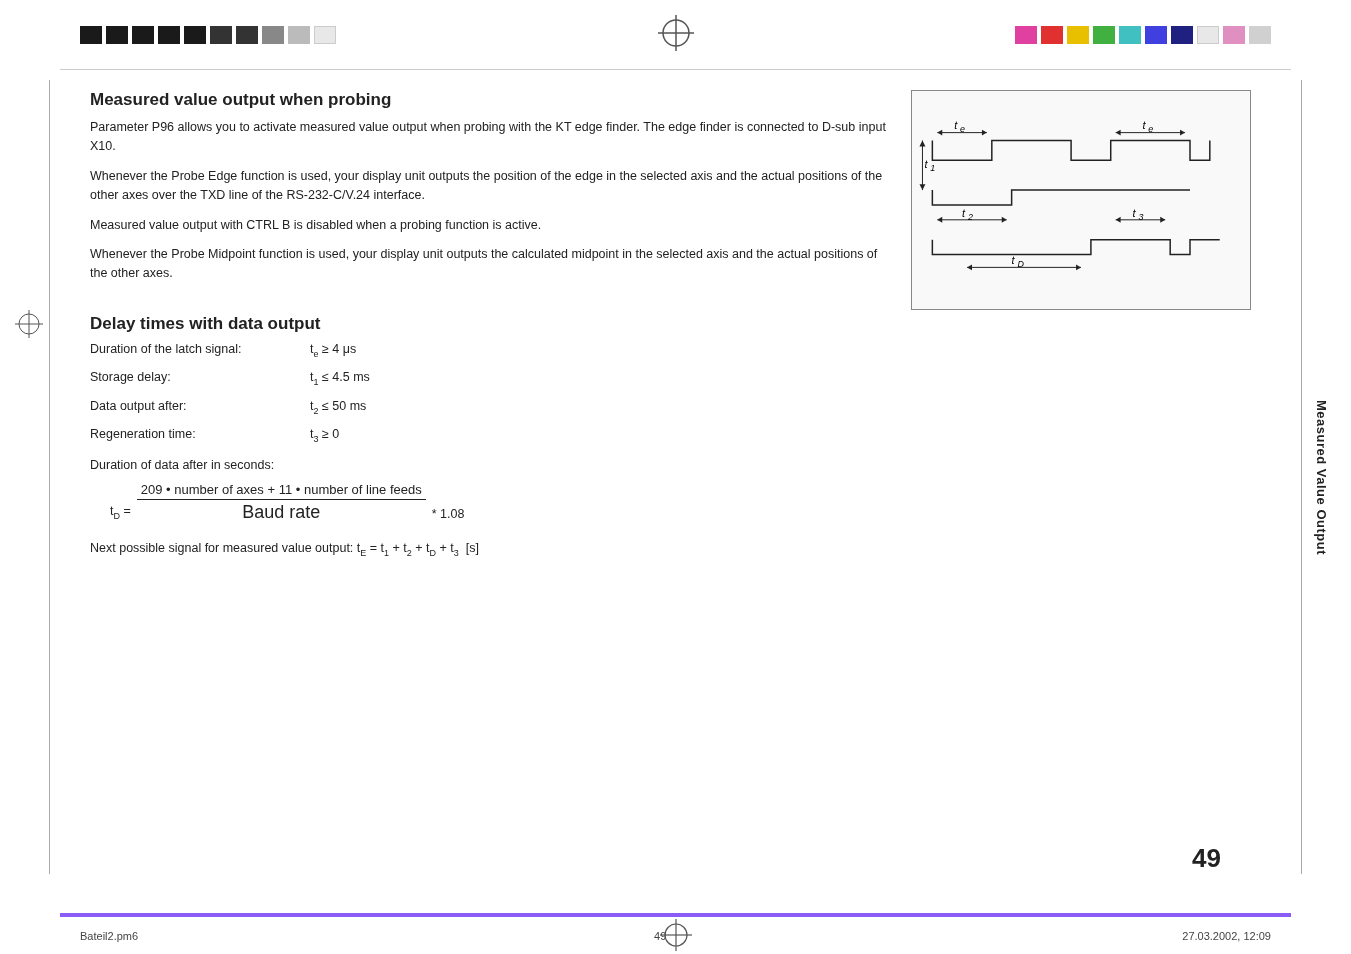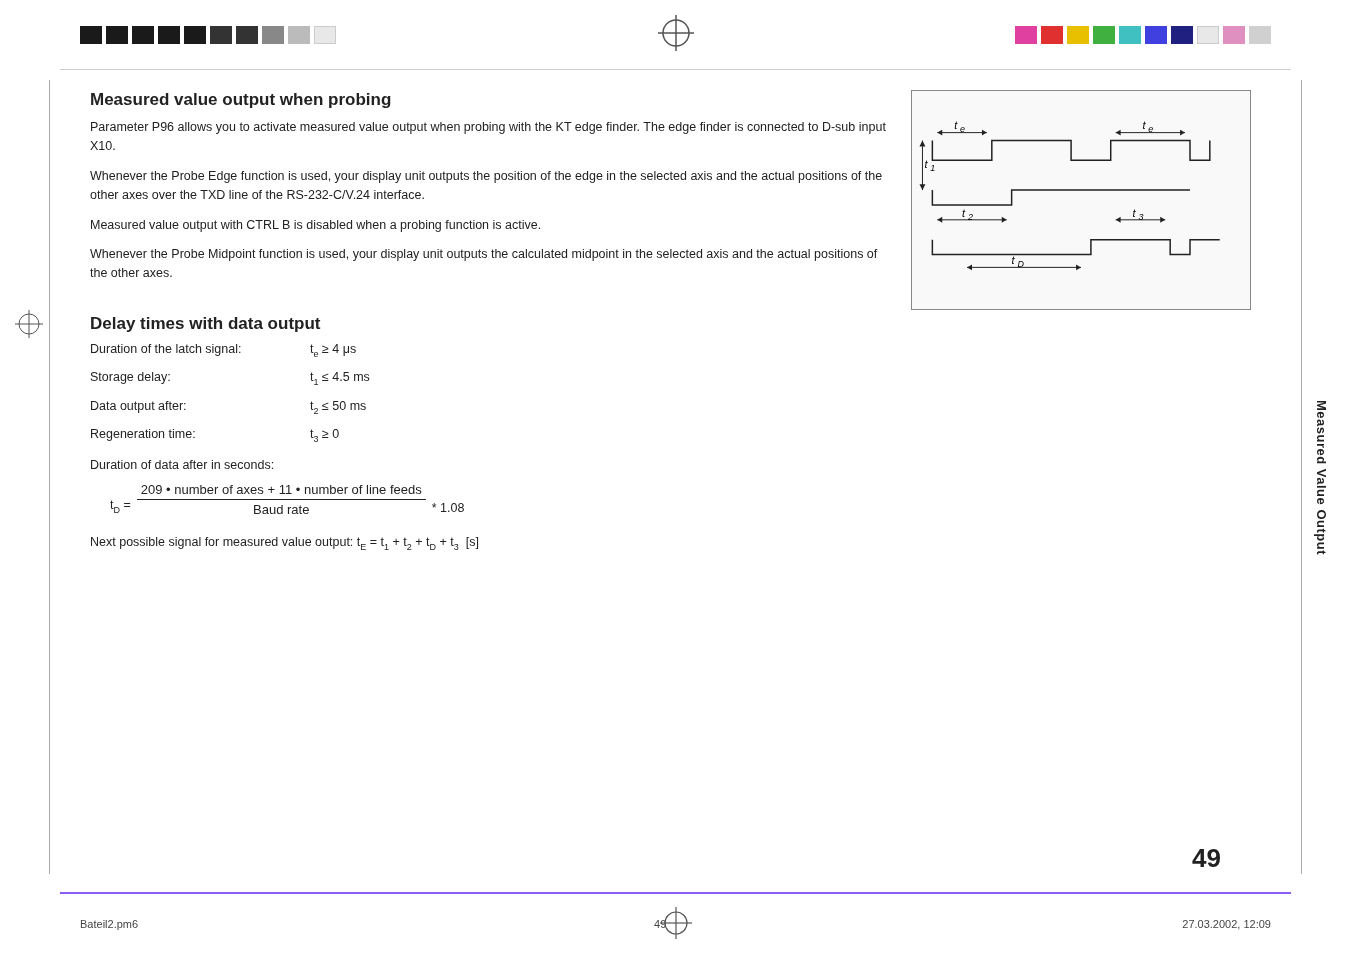--- a/index.html
+++ b/index.html
@@ -193,42 +193,42 @@
     }
 
     .fraction-top {
       border-bottom: 1px solid #222;
       padding: 0 4px 2px 4px;
       font-size: 13px;
     }
 
     .fraction-bottom {
       padding: 2px 4px 0 4px;
-      font-size: 13px;
+      font-size: 18px;
     }
 
     .formula-prefix {
       font-size: 12.5px;
       margin-bottom: 2px;
     }
 
     .formula-suffix {
       font-size: 12.5px;
       margin-bottom: 2px;
     }
 
     .next-signal-line {
       font-size: 12.5px;
       margin-top: 18px;
     }
 
     
     .footer {
-      height: 62px;
-      border-top: 2px solid #8b5cf6;
+      height: 41px;
+      border-top: 4px solid #8b5cf6;
       display: flex;
       align-items: center;
       justify-content: space-between;
       padding: 0 20px;
       font-size: 11px;
       color: #444;
       position: relative;
     }
 
     .footer-center svg {

